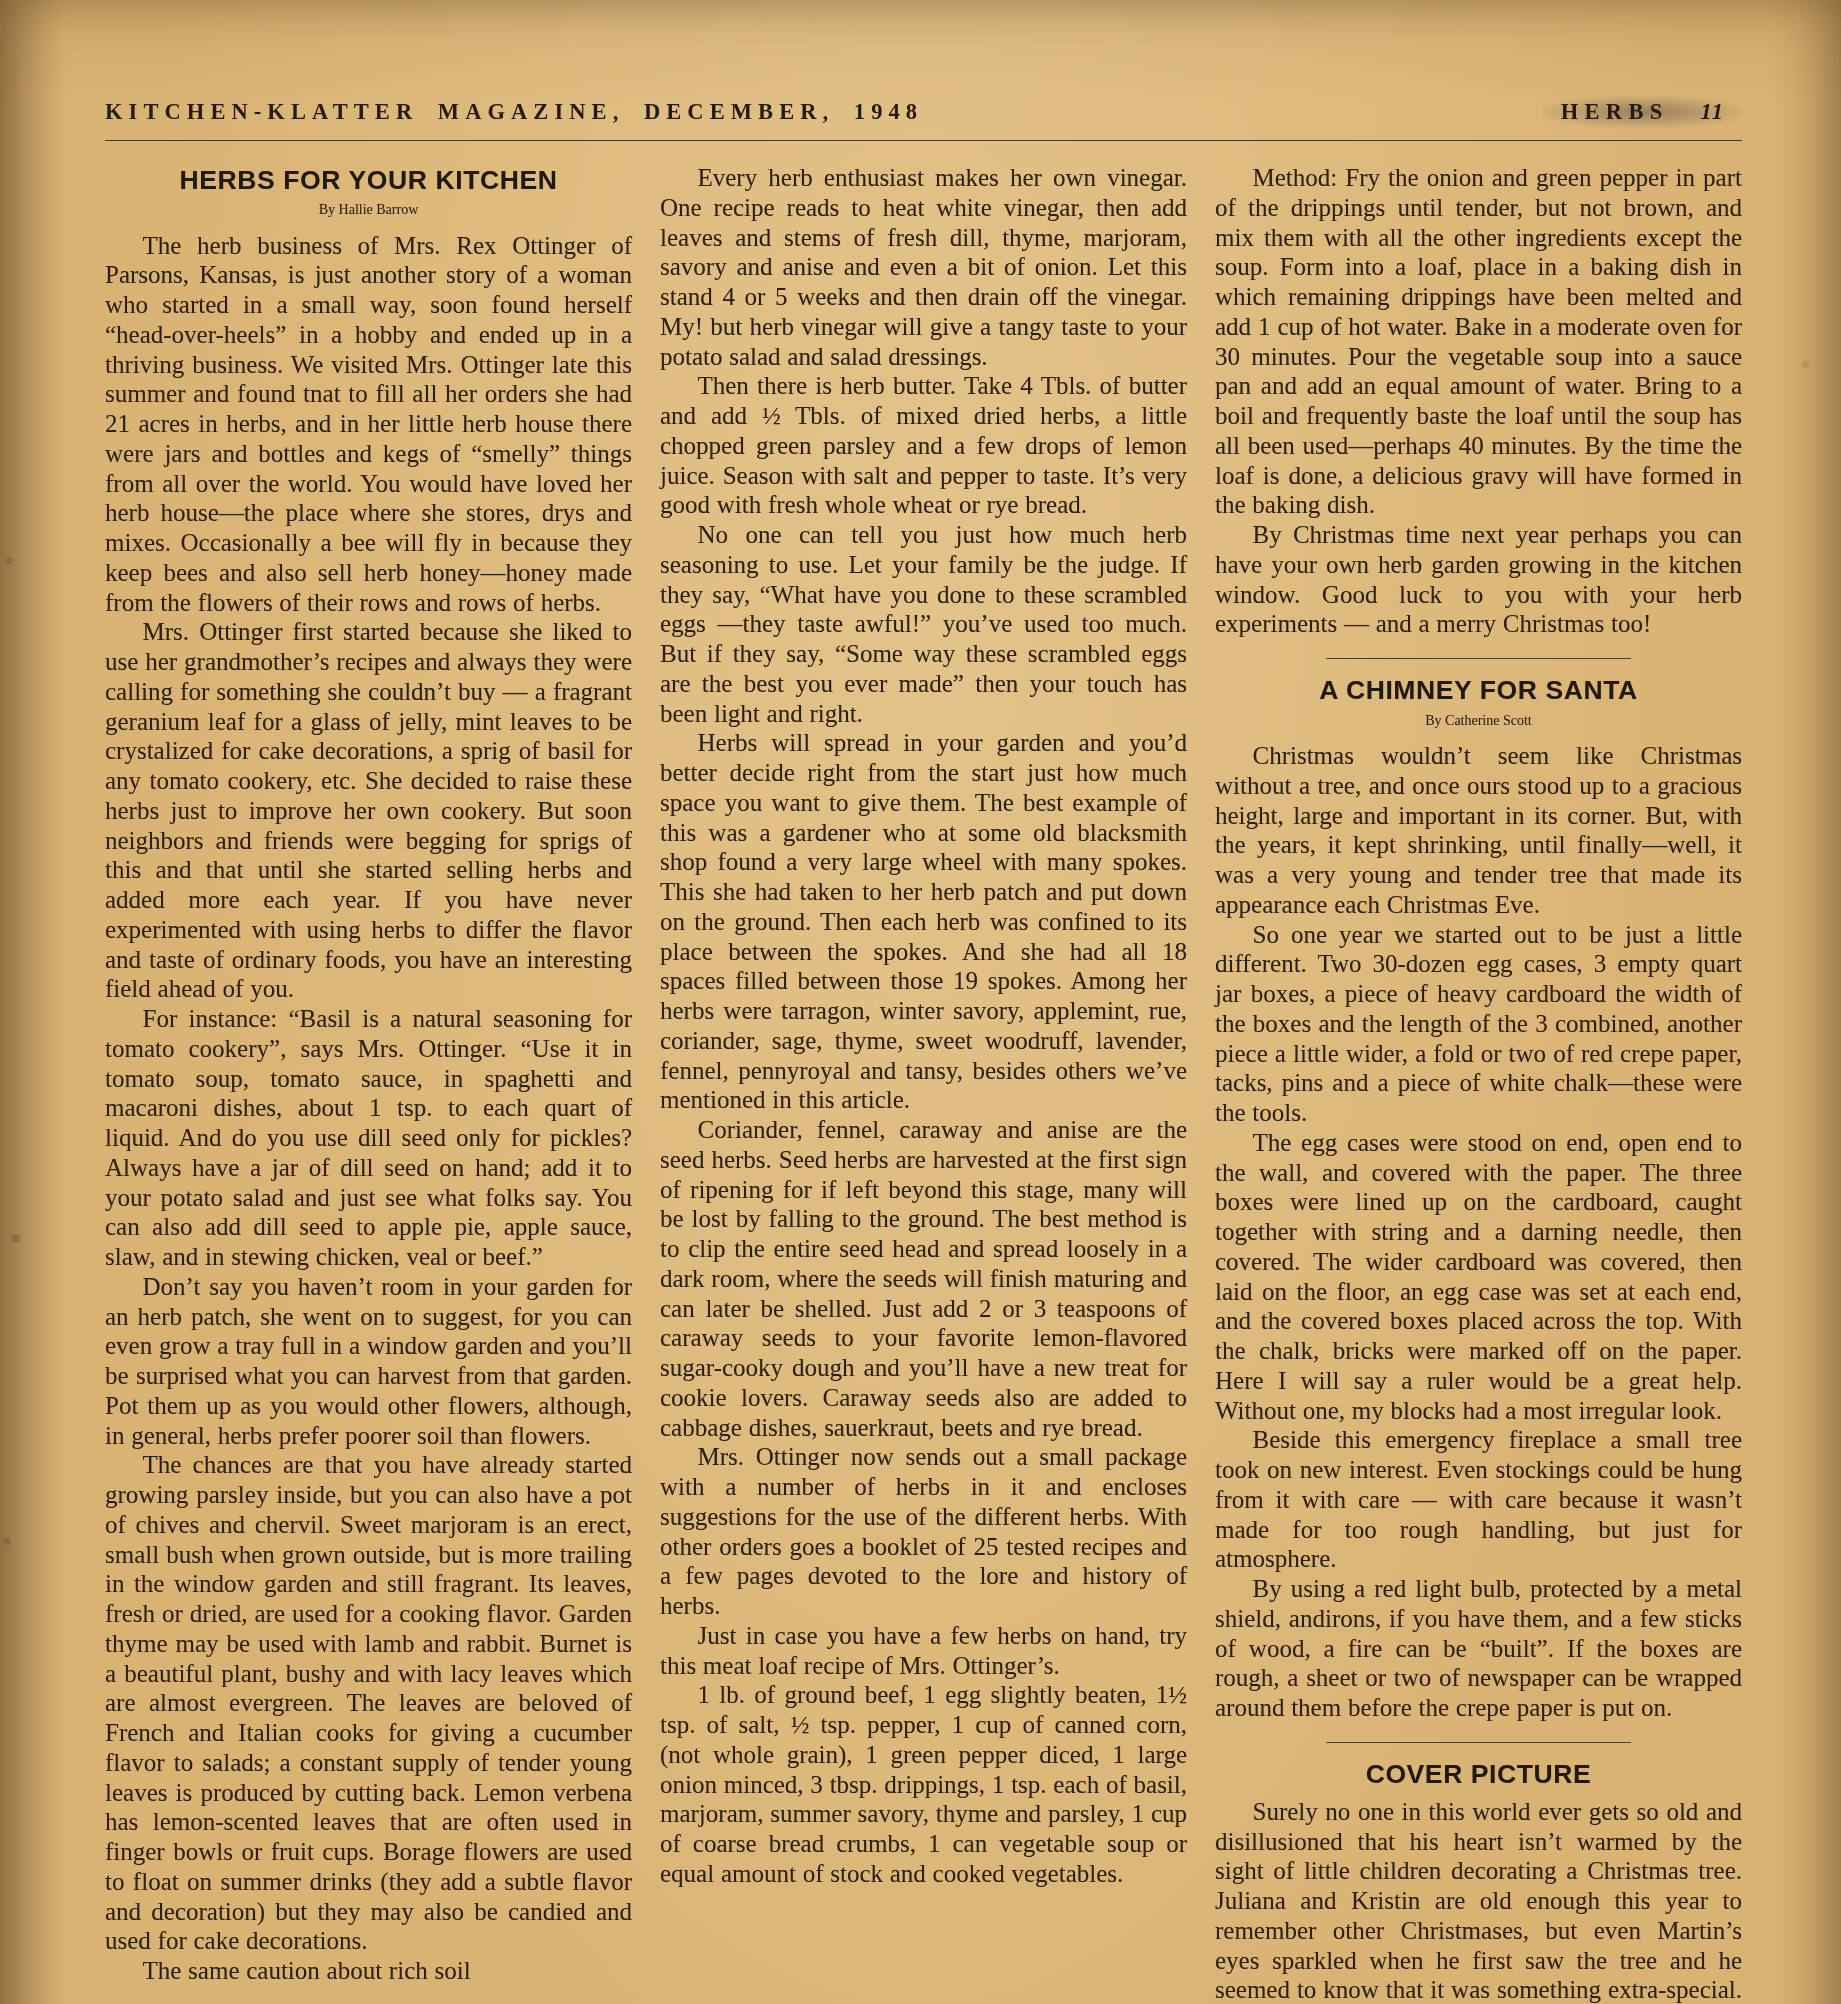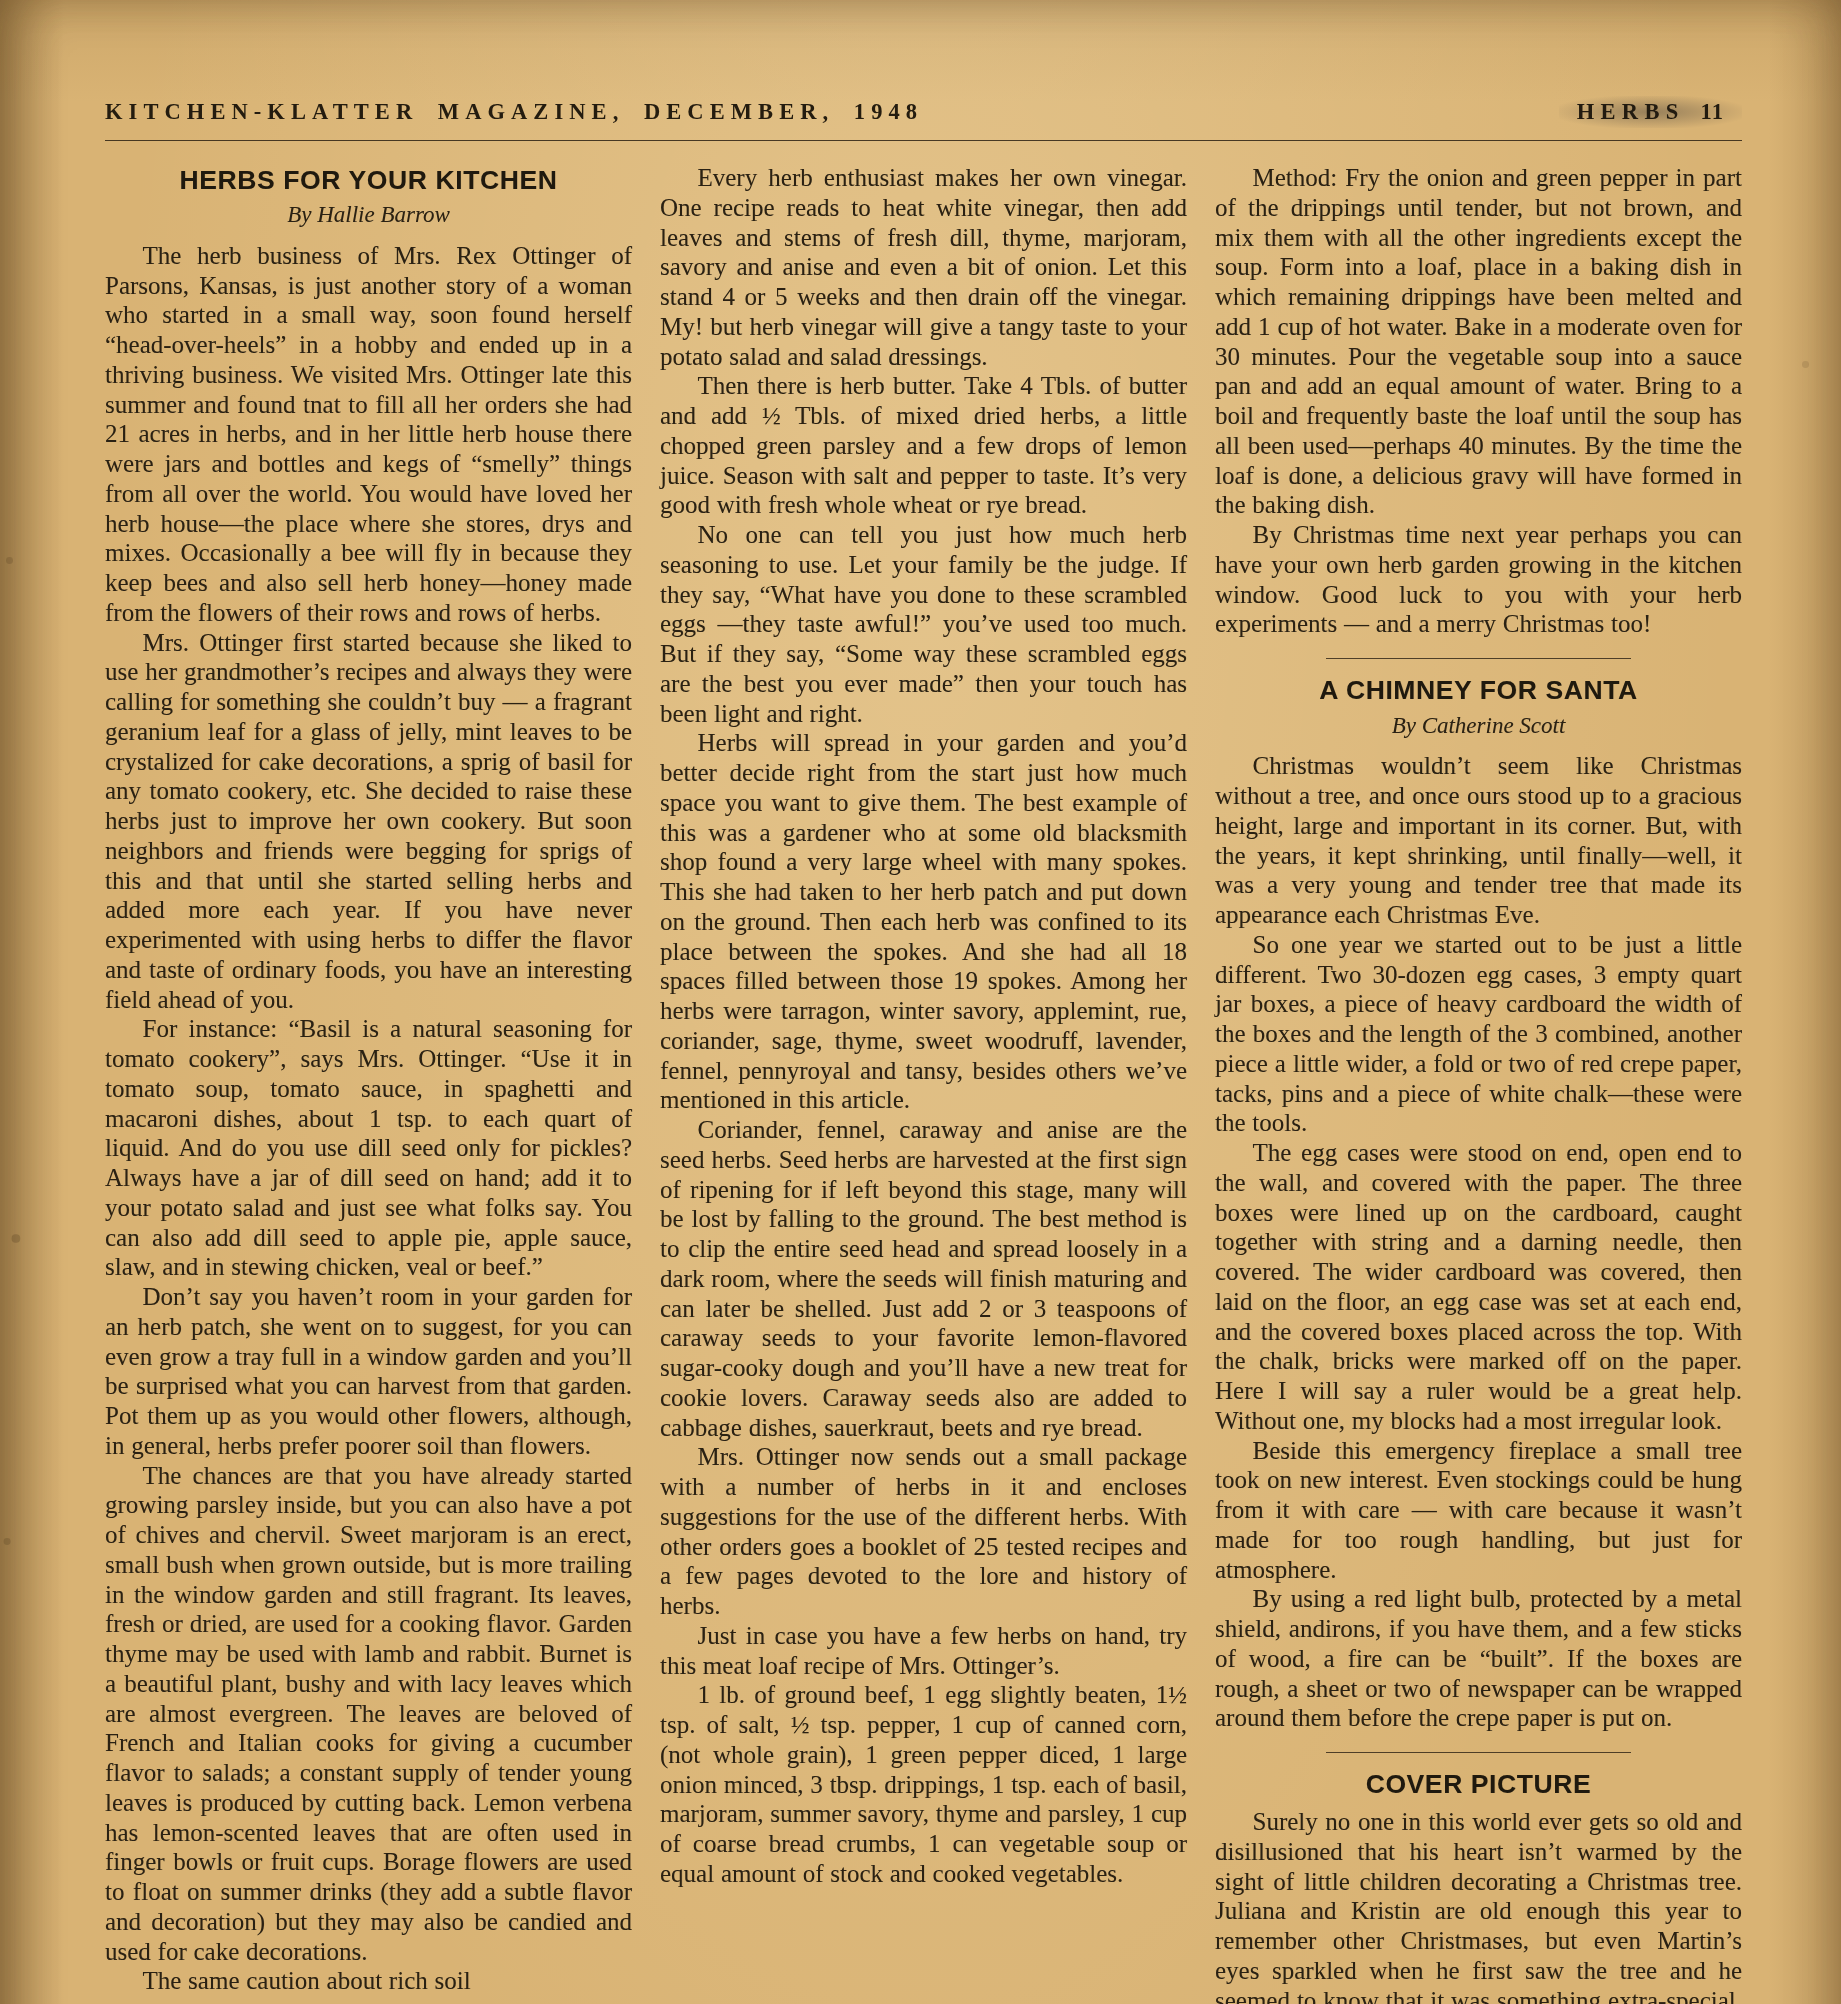--- a/index.html
+++ b/index.html
@@ -35,21 +35,21 @@
     font-weight:bold;font-size:22.5px;letter-spacing:.27em;word-spacing:.35em;
     color:#241c0f;white-space:nowrap;margin-top:40px;
   }
   .masthead-right{
     position:relative;
     font-weight:bold;font-size:22.5px;letter-spacing:.28em;color:#221b10;
     padding:3.2px 17.6px;border-radius:8px;
     background:radial-gradient(ellipse at center, rgba(86,76,64,.50), rgba(86,76,64,0) 78%);
     white-space:nowrap;
   }
-  .page-num{letter-spacing:.06em;margin-left:4px;}
+  .page-num{letter-spacing:.06em;margin-left:20px;font-style:italic;}
   .head-rule{margin:12px 100px 0 105px;border-top:1.6px solid rgba(43,33,19,.85);}
   .columns{
     margin:22px 100px 0 105px;
     height:2368px;
     display:flex;gap:28px;
     overflow:hidden;
     text-shadow:0.3px 0.4px 0 rgba(52,40,22,.18);
   }
   .col{flex:1 1 0;min-width:0;text-align:justify;hyphens:auto;}
   .para,.para-cont{
@@ -58,21 +58,21 @@
   }
   .para{text-indent:1.5em;}
   .para-cont{text-indent:0;}
   .heading{
     font-family:"Liberation Sans", sans-serif;
     font-weight:bold;font-size:26.5px;line-height:1.12;
     text-align:center;letter-spacing:0.6px;color:#1f190e;
     margin:2.4px 0 7.2px;text-indent:0;
   }
   .byline{
-    font-style:italic;font-size:23px;line-height:1.15;
+    font-size:14px;line-height:1.15;
     text-align:center;margin:0 0 12px;text-indent:0;
   }
   .section-rule{
     width:58%;margin:19px auto 17px;
     border-top:1.6px solid rgba(43,33,19,.8);
   }
 </style>
 </head>
 <body>
 

